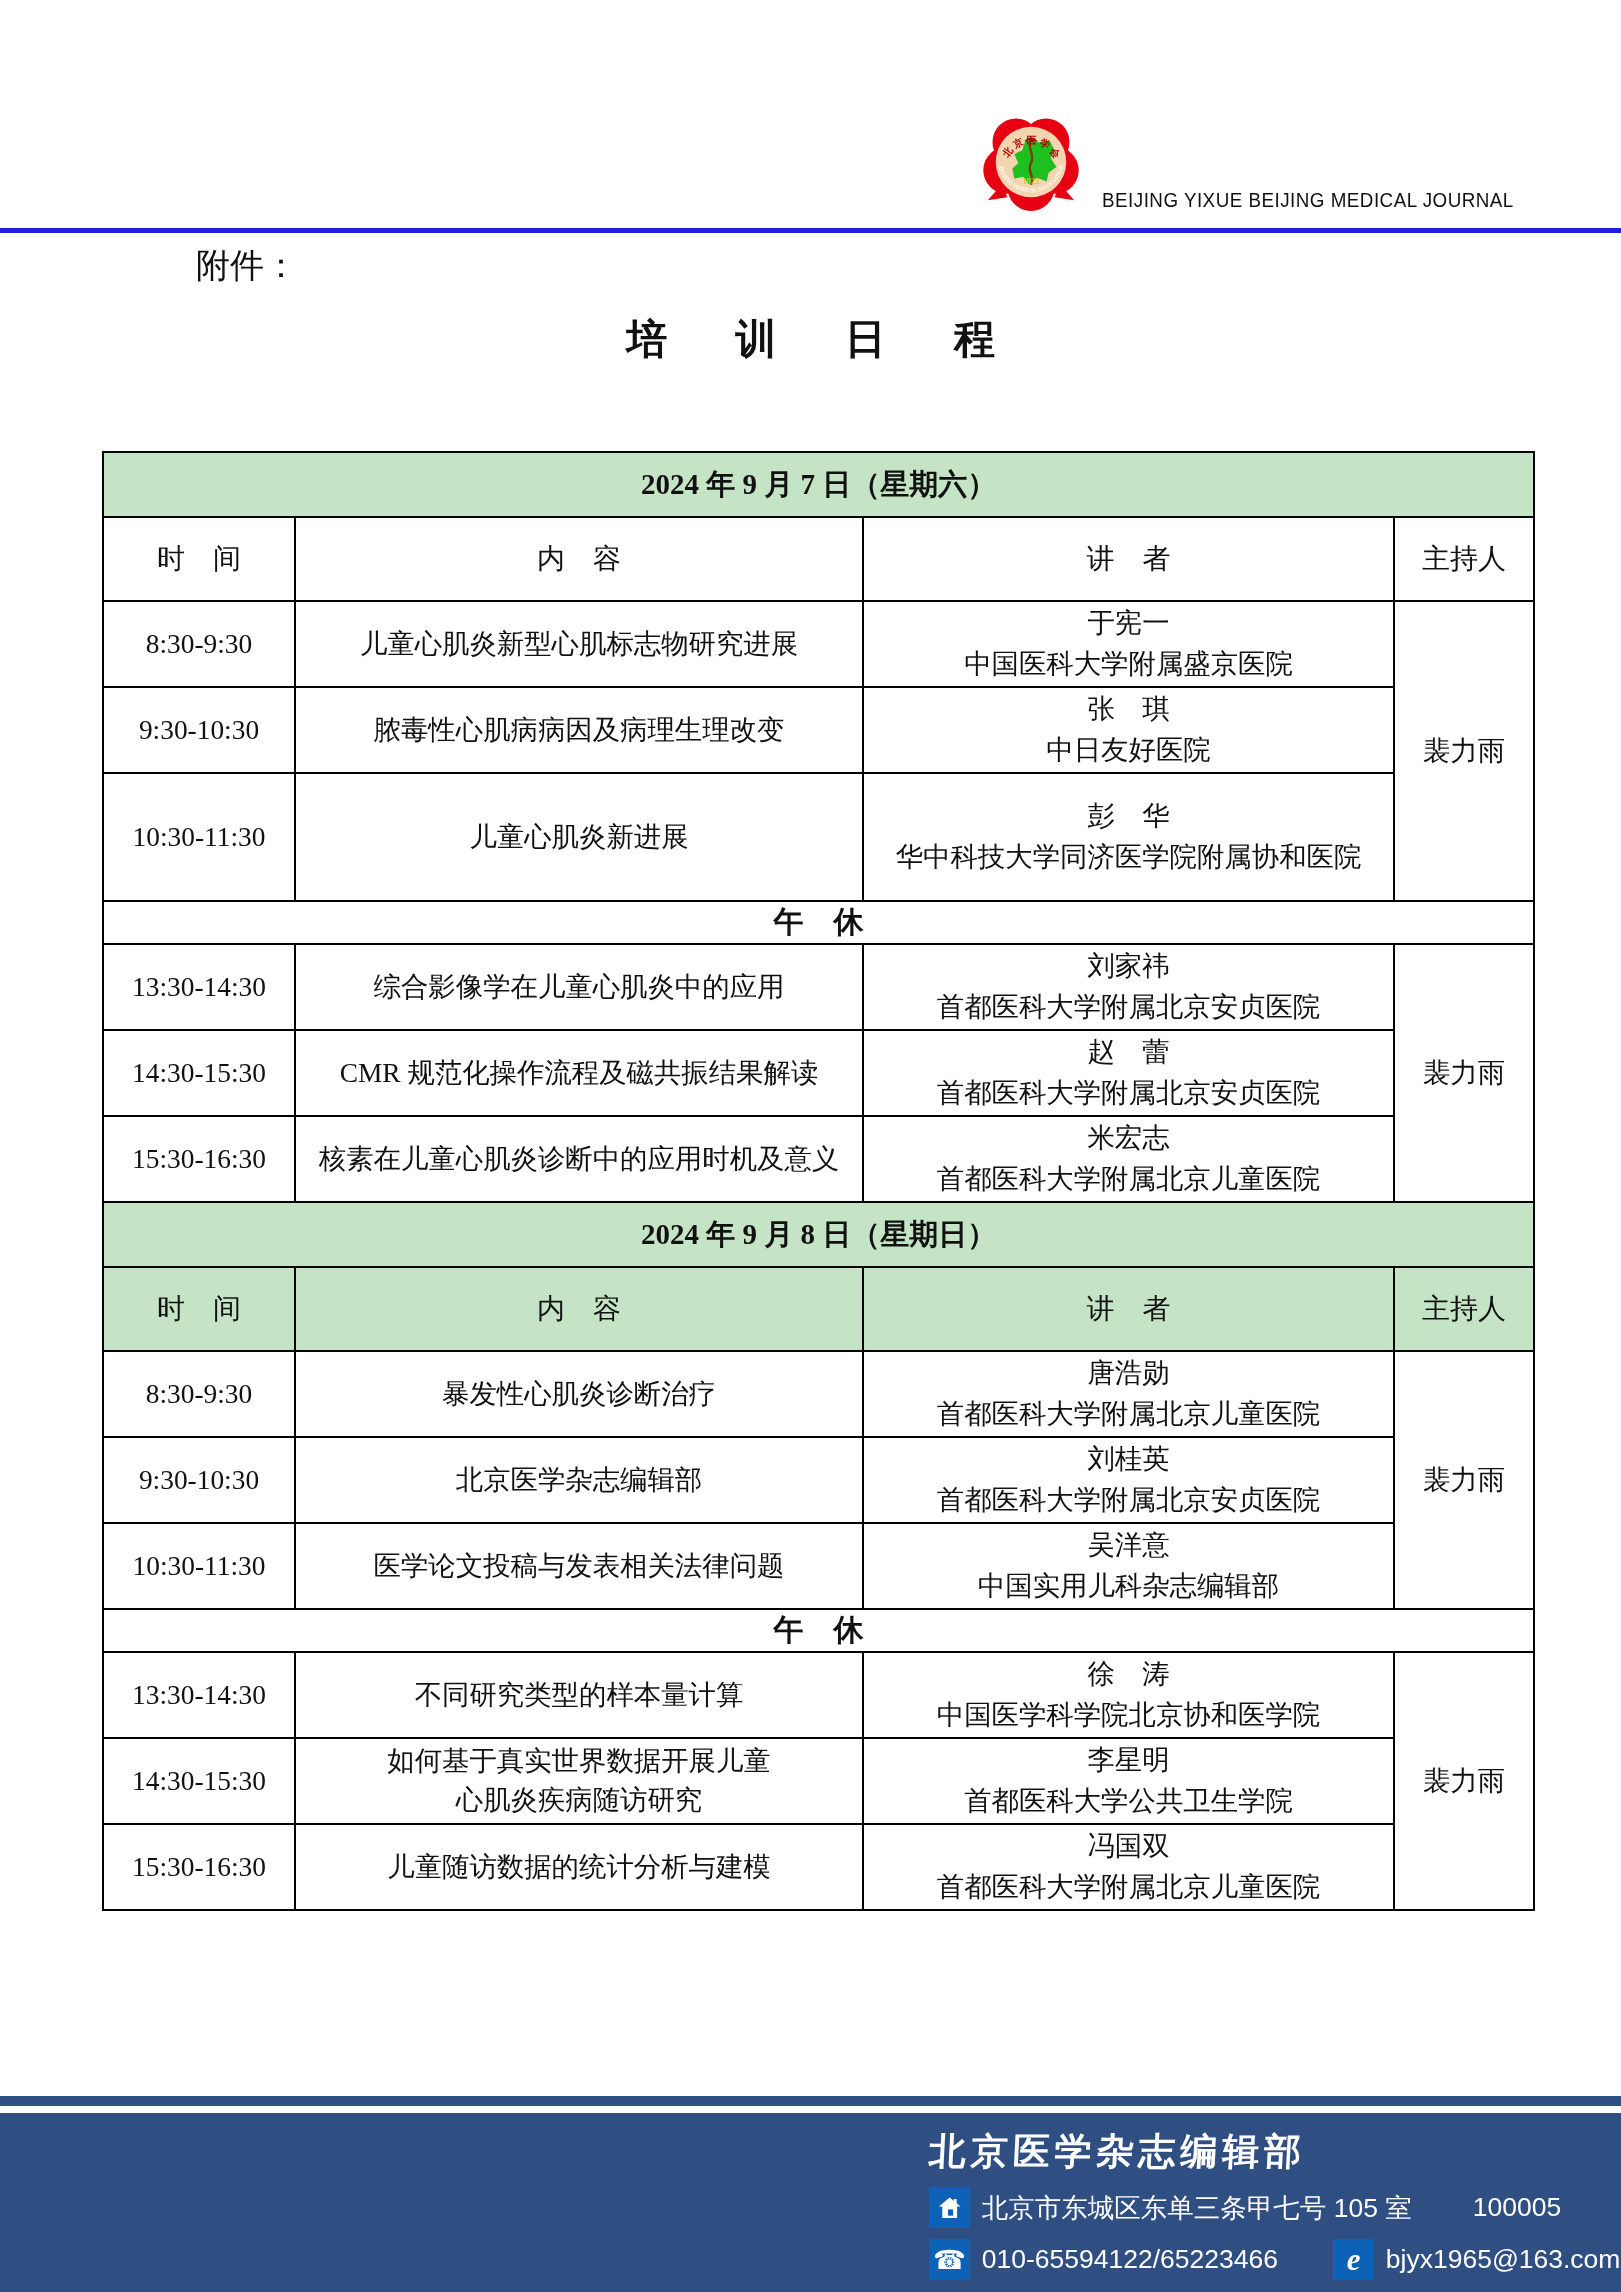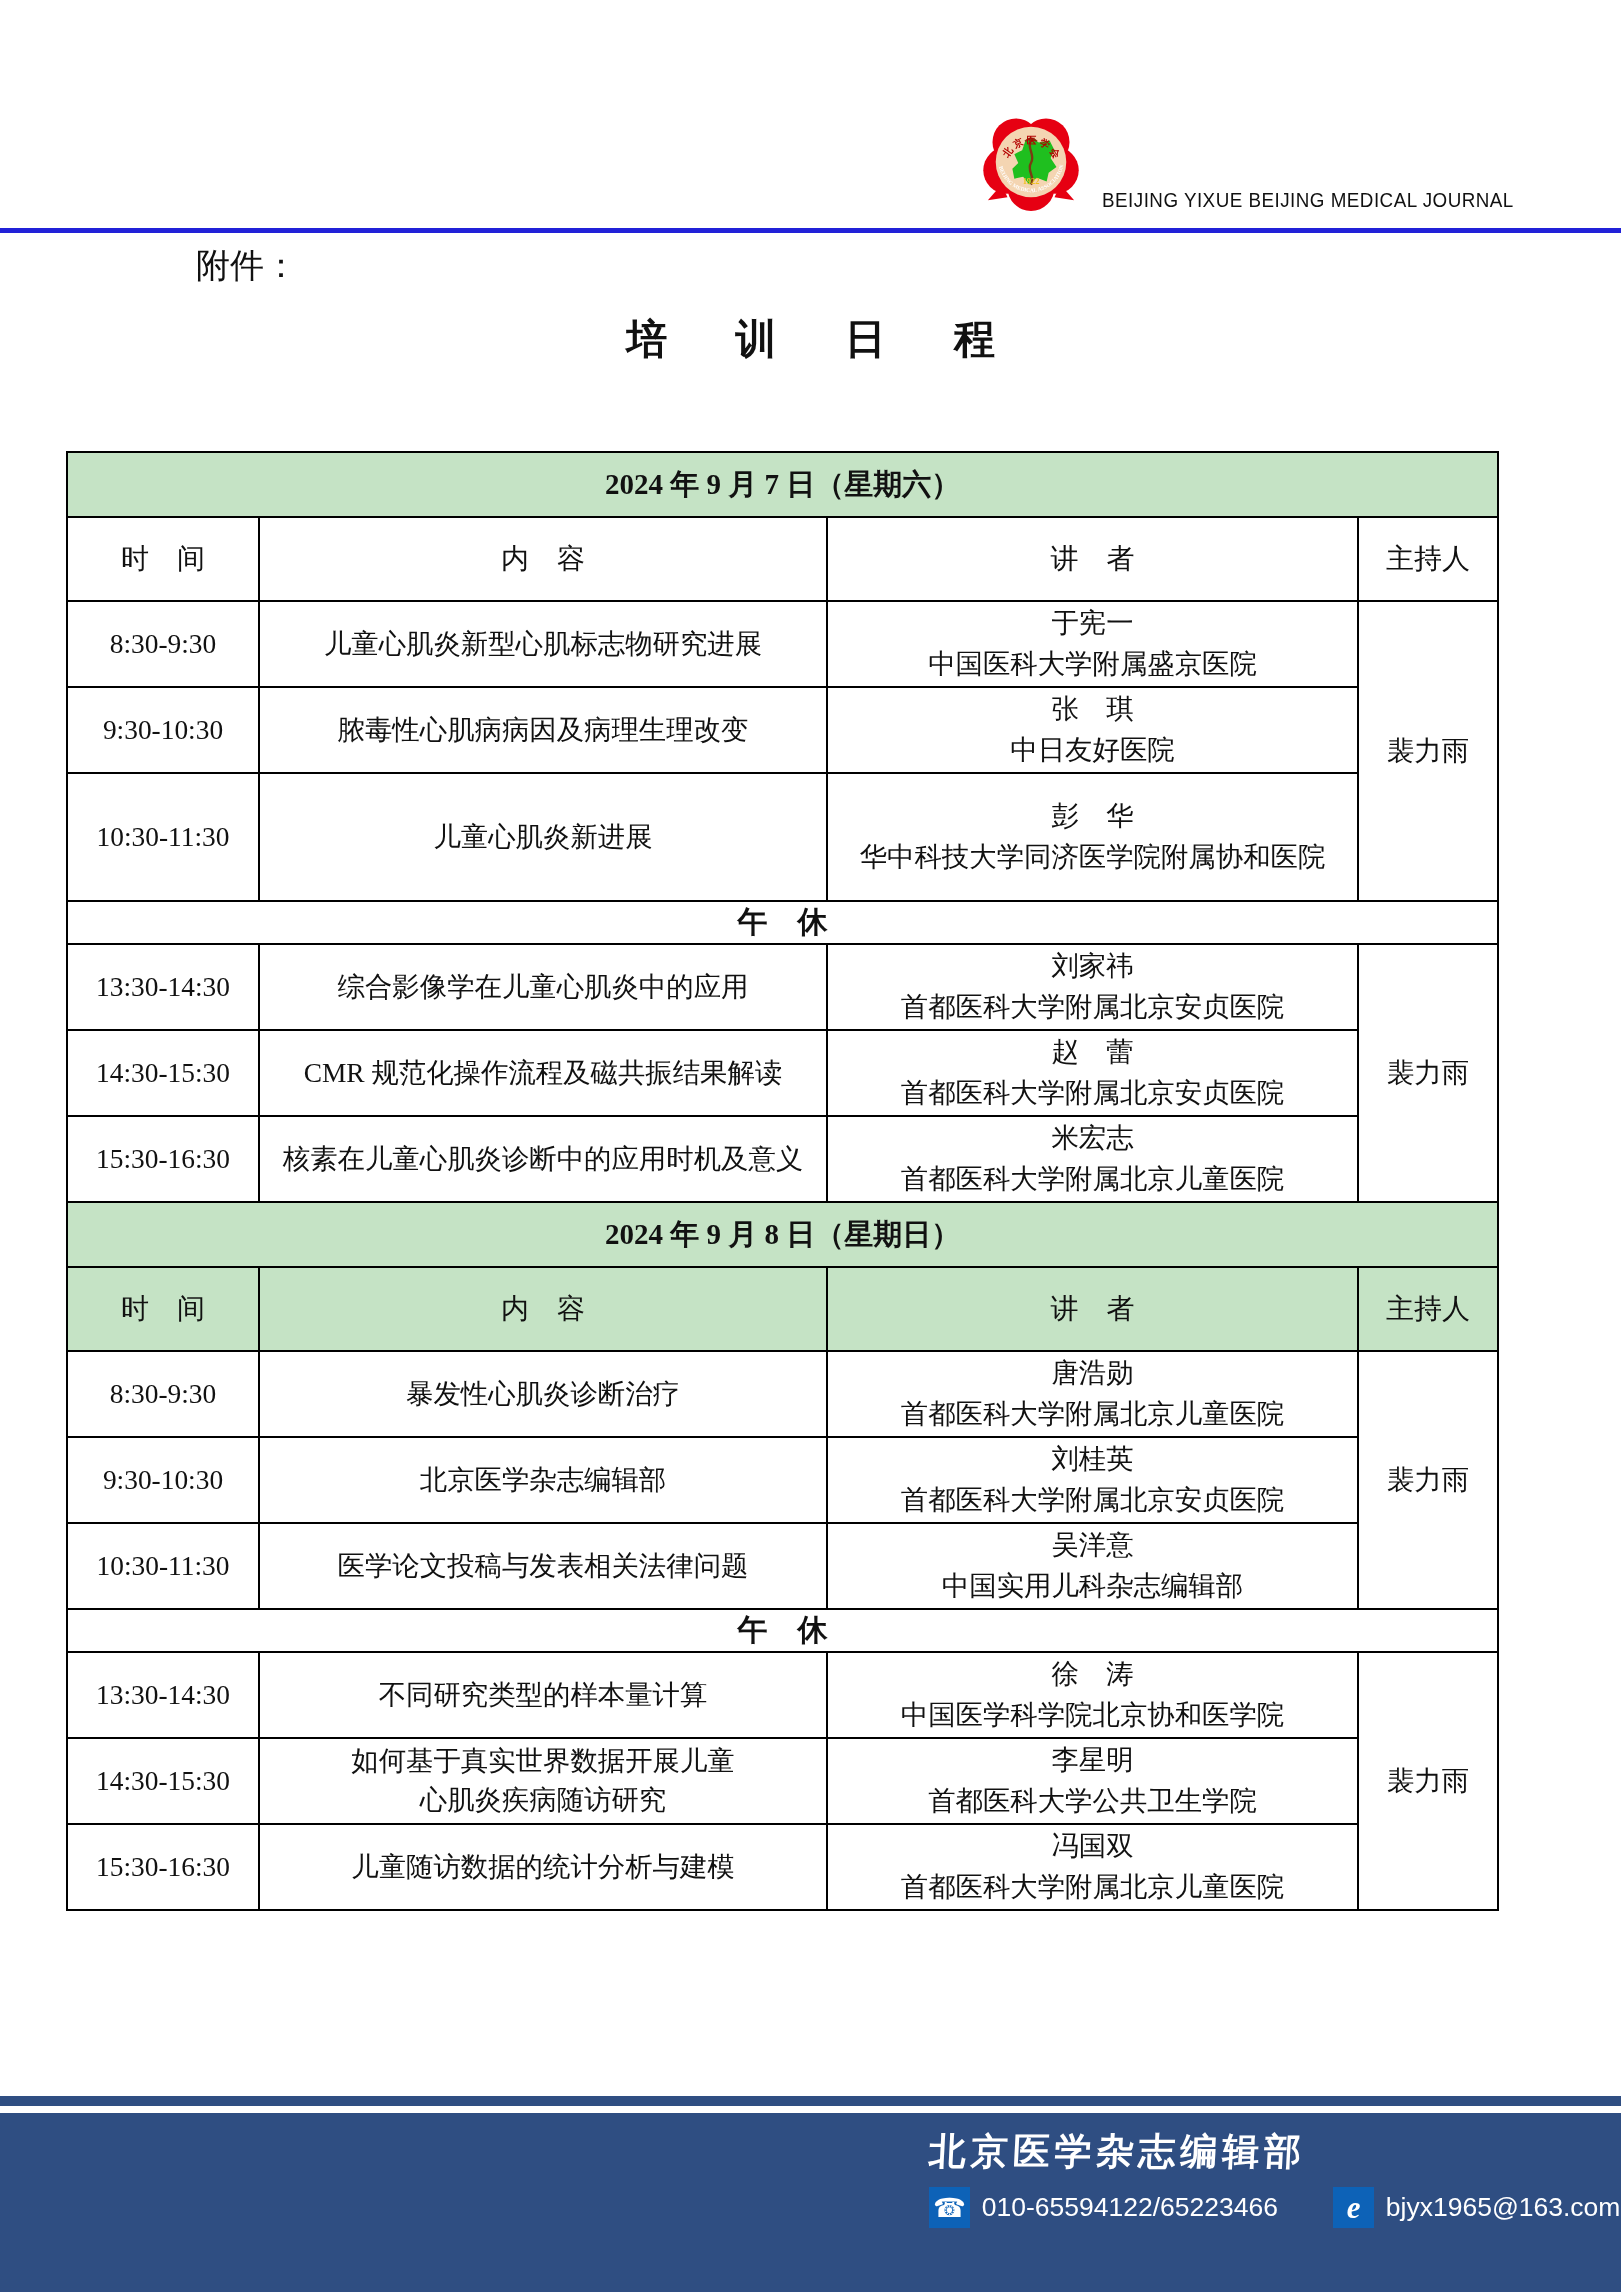--- a/index.html
+++ b/index.html
@@ -28,21 +28,21 @@
   .blue-rule { height:4.9px; background:#2121d8; width:100%; }
   
   .attachment { margin:9.8px 0 0 196px; font-size:34px; }
   .doc-title {
     margin-top:23.5px; text-align:center; font-size:41px; font-weight:bold;
     letter-spacing:29px; padding-left:29px;
   }
   
   table.schedule {
     border-collapse:collapse; table-layout:fixed;
-    width:1431px; margin:84px 0 0 66px;
+    width:1431px; margin:84px 0 0 102px;
     border:2.9px solid #000;
   }
   table.schedule td {
     border:2px solid #000; text-align:center; vertical-align:middle;
     font-size:27.4px; overflow:hidden;
   }
   tr.date-row td {
     background:#c5e3c5; font-weight:bold; font-size:29px; height:65px;
     border-bottom-width:2.9px; border-top-width:2.9px;
   }
@@ -261,20 +261,31 @@
       </td>
     </tr>
   </tbody>
     </table>
 
   <div class="footer-strip"></div>
   <div class="footer-gap"></div>
   <div class="footer">
     <div class="dept-title">北京医学杂志编辑部</div>
     <div class="f-line">
+      <span class="f-icon">
+        <svg viewBox="0 0 24 24">
+            <path d="M12 3 L2.5 11 H5.5 V21 H18.5 V11 H21.5 Z" fill="#fff"></path>
+            <rect x="10.5" y="13.5" width="4.5" height="5.5" fill="#0d62b7"></rect>
+            <rect x="15.5" y="4.5" width="2.6" height="5" fill="#fff"></rect>
+          </svg>
+      </span>
+      <span>北京市东城区东单三条甲七号 105 室</span>
+      <span class="postcode">100005</span>
+    </div>
+    <div class="f-line">
       <span class="f-icon">☎</span>
       <span>010-65594122/65223466</span>
       <span class="f-icon email-icon">e</span>
       <span>bjyx1965@163.com</span>
     </div>
   </div>
 
 </div>
 
 

